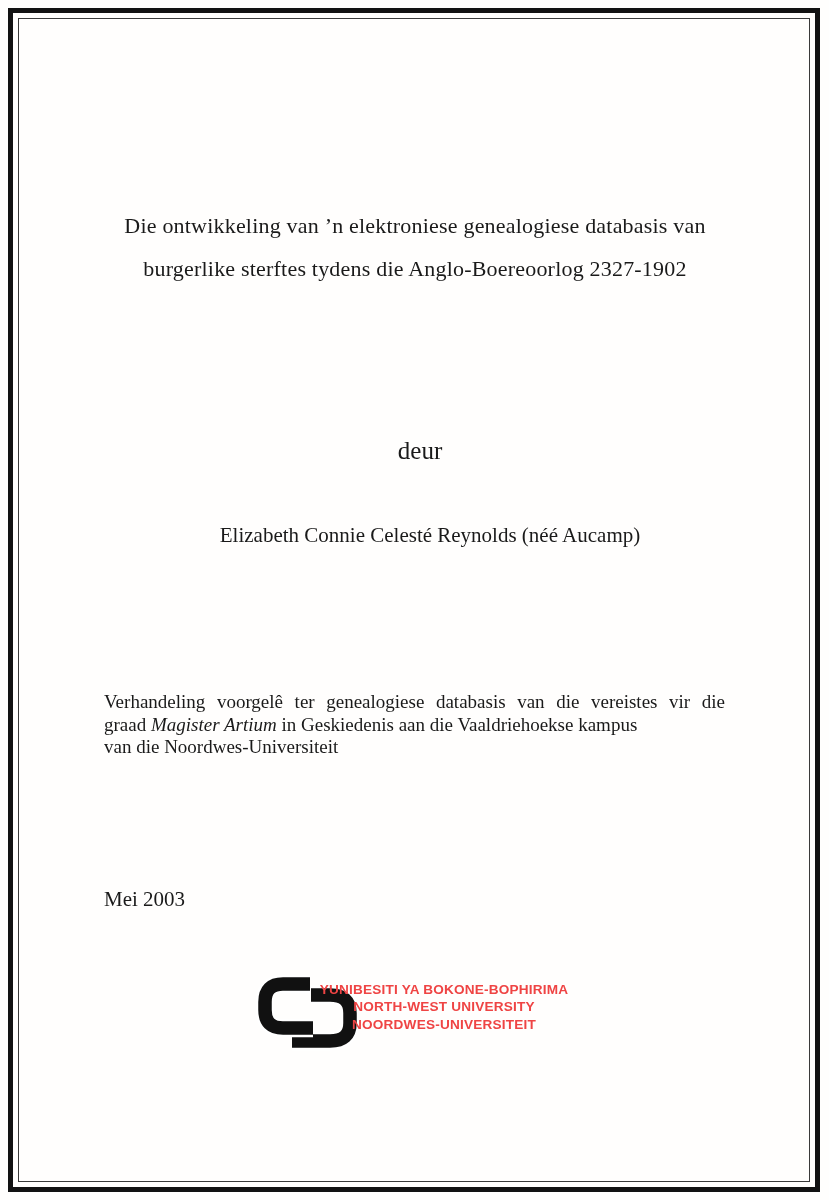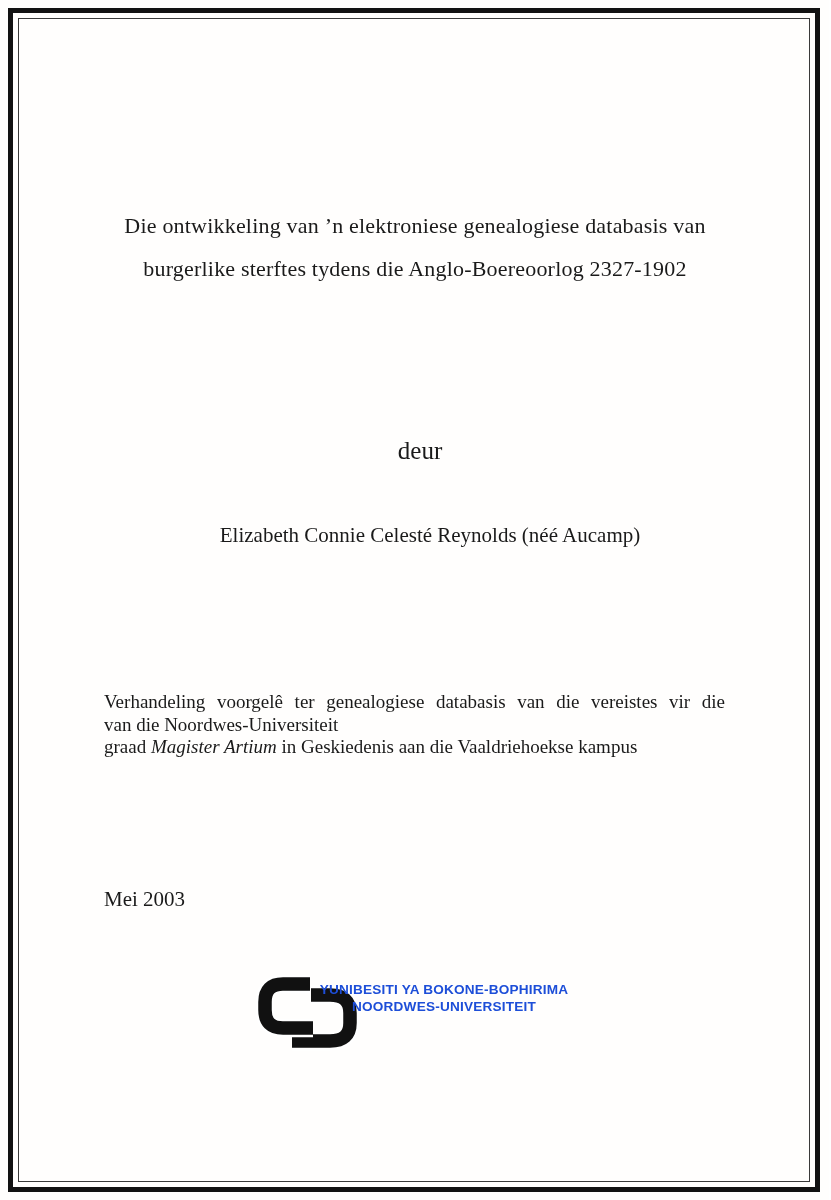--- a/index.html
+++ b/index.html
@@ -61,21 +61,21 @@
   .logo-mark {
     left:256px; top:973px; width:102px; height:80px;
   }
   .logo-text {
     left:316px; top:981px; width:256px;
     text-align:center;
     font-family:"Liberation Sans", sans-serif;
     font-size:13.6px; font-weight:600;
     line-height:17.3px;
     letter-spacing:0.2px;
-    color:#1d4ed8;
+    color:#ef4444;
     white-space:nowrap;
   }
 </style>
 </head>
 <body>
 
 <div class="page">
 
   <div class="outer-frame"></div>
   <div class="inner-frame"></div>
@@ -95,37 +95,38 @@
         <span>voorgelê</span>
         <span>ter</span>
         <span>genealogiese</span>
         <span>databasis</span>
         <span>van</span>
         <span>die</span>
         <span>vereistes</span>
         <span>vir</span>
         <span>die</span>
       </div>
+    <div class="line"><span>graad </span><span class="it">Magister Artium</span><span> in Geskiedenis aan die Vaaldriehoekse kampus</span></div>
     <div class="line">van die Noordwes-Universiteit</div>
-    <div class="line"><span>graad </span><span class="it">Magister Artium</span><span> in Geskiedenis aan die Vaaldriehoekse kampus</span></div>
   </div>
 
   <div class="abs credits-block">
     <div>Mei 2003</div>
   </div>
 
   <div class="abs logo-mark">
     <svg width="102" height="80" viewBox="0 0 102 80">
 
       <path d="M 55 22 H 74 Q 94 22 94 40 V 50 Q 94 68 74 68 H 36" fill="none" stroke="#ffffff" stroke-width="19"></path>
       <path d="M 55 22 H 74 Q 94 22 94 40 V 50 Q 94 68 74 68 H 36" fill="none" stroke="#111111" stroke-width="13.5"></path>
 
       <path d="M 54 11 H 27 Q 9 11 9 29 V 37 Q 9 55 27 55 H 57" fill="none" stroke="#ffffff" stroke-width="18.5"></path>
       <path d="M 54 11 H 27 Q 9 11 9 29 V 37 Q 9 55 27 55 H 57" fill="none" stroke="#111111" stroke-width="13.5"></path>
     </svg>
   </div>
 
   <div class="abs logo-text">
     <div>YUNIBESITI YA BOKONE-BOPHIRIMA</div>
+    <div>NORTH-WEST UNIVERSITY</div>
     <div>NOORDWES-UNIVERSITEIT</div>
   </div>
 
 </div>
 
 </body></html>

